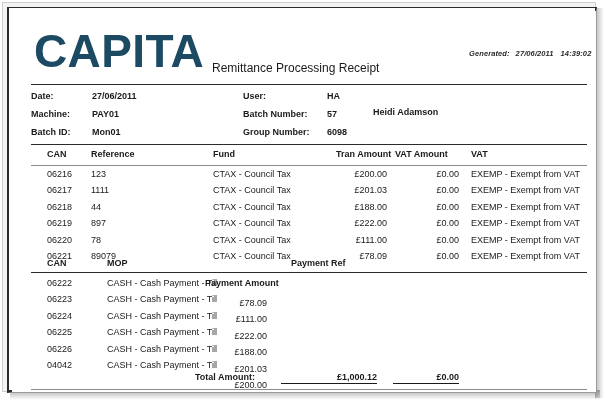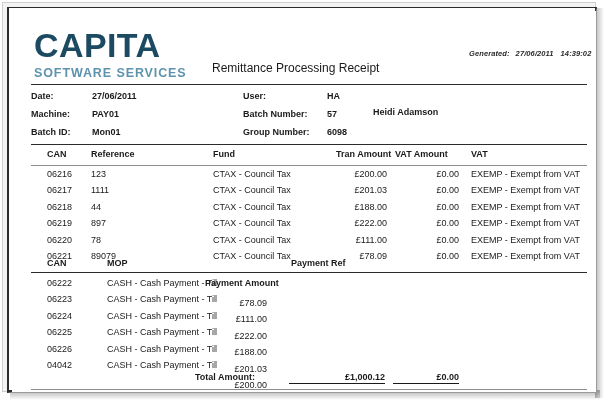--- a/index.html
+++ b/index.html
@@ -65,21 +65,21 @@
   }
 
   
   .logo {
     position: absolute;
     left: 25px; top: 20px;
     line-height: 1;
     user-select: none;
   }
   .logo-main {
-    font-size: 34px;
+    font-size: 46px;
     font-weight: bold;
     letter-spacing: 0.4px;
     color: #1b4a62;
     font-family: "Liberation Sans", sans-serif;
   }
   .logo-sub {
     margin-top: 5px;
     font-size: 12.5px;
     font-weight: bold;
     letter-spacing: 0.9px;
@@ -176,21 +176,21 @@
     font-weight: bold;
     color: #1a1a1a;
     white-space: nowrap;
   }
   .totals .t-lbl {
     position: absolute; left: 0px; top: 0px;
     border-bottom: 1px solid #1a1a1a;
     padding-bottom: 14px;
   }
   .totals .t-v1 {
-    position: absolute; left: 94px; top: 0px;
+    position: absolute; left: 86px; top: 0px;
     width: 96px; text-align: right;
     border-bottom: 1px solid #1a1a1a;
     padding-bottom: 1px;
   }
   .totals .t-v2 {
     position: absolute; left: 198px; top: 0px;
     width: 66px; text-align: right;
     border-bottom: 1px solid #1a1a1a;
     padding-bottom: 1px;
   }
@@ -204,21 +204,20 @@
   <div class="shadow-b"></div>
 
   <div class="frame">
     <div class="frame-inner"></div>
   </div>
 
   <div class="page">
 
     <div class="logo">
       <div class="logo-main">CAPITA</div>
-      <div class="logo-sub">SOFTWARE SERVICES</div>
     </div>
 
     <div class="doc-title">Remittance Processing Receipt</div>
 
     <div class="generated">
       <span class="g-lbl">Generated:</span><span class="g-date">27/06/2011</span><span>14:39:02</span>
     </div>
 
     <div class="rule" style="left:22px; top:76px; width:556px;"></div>
 

